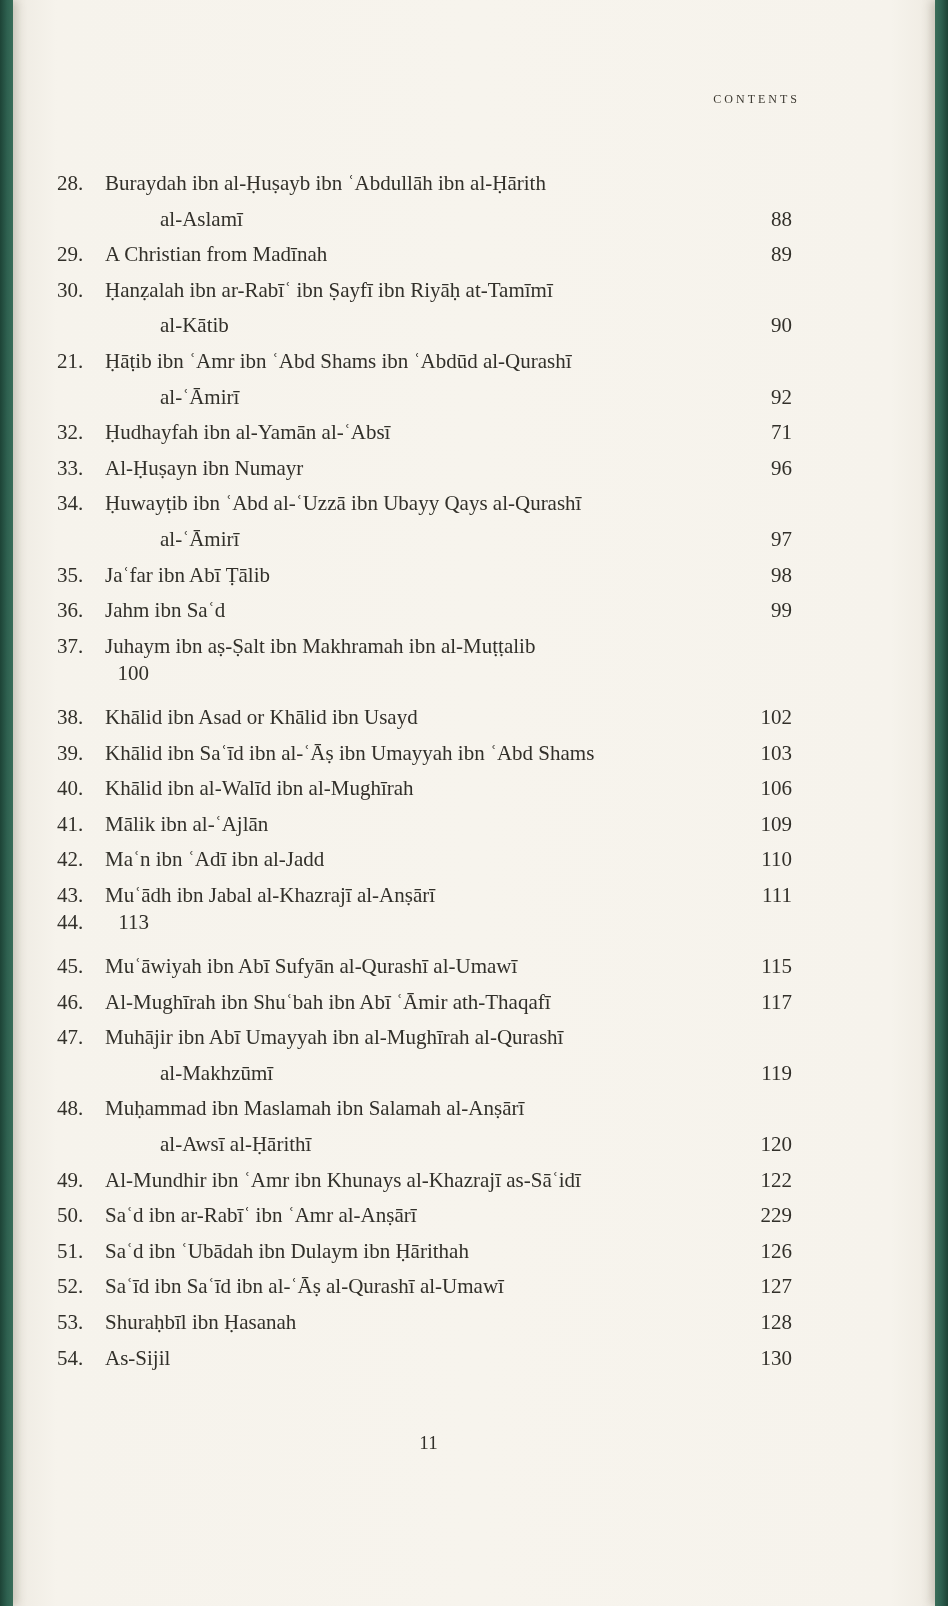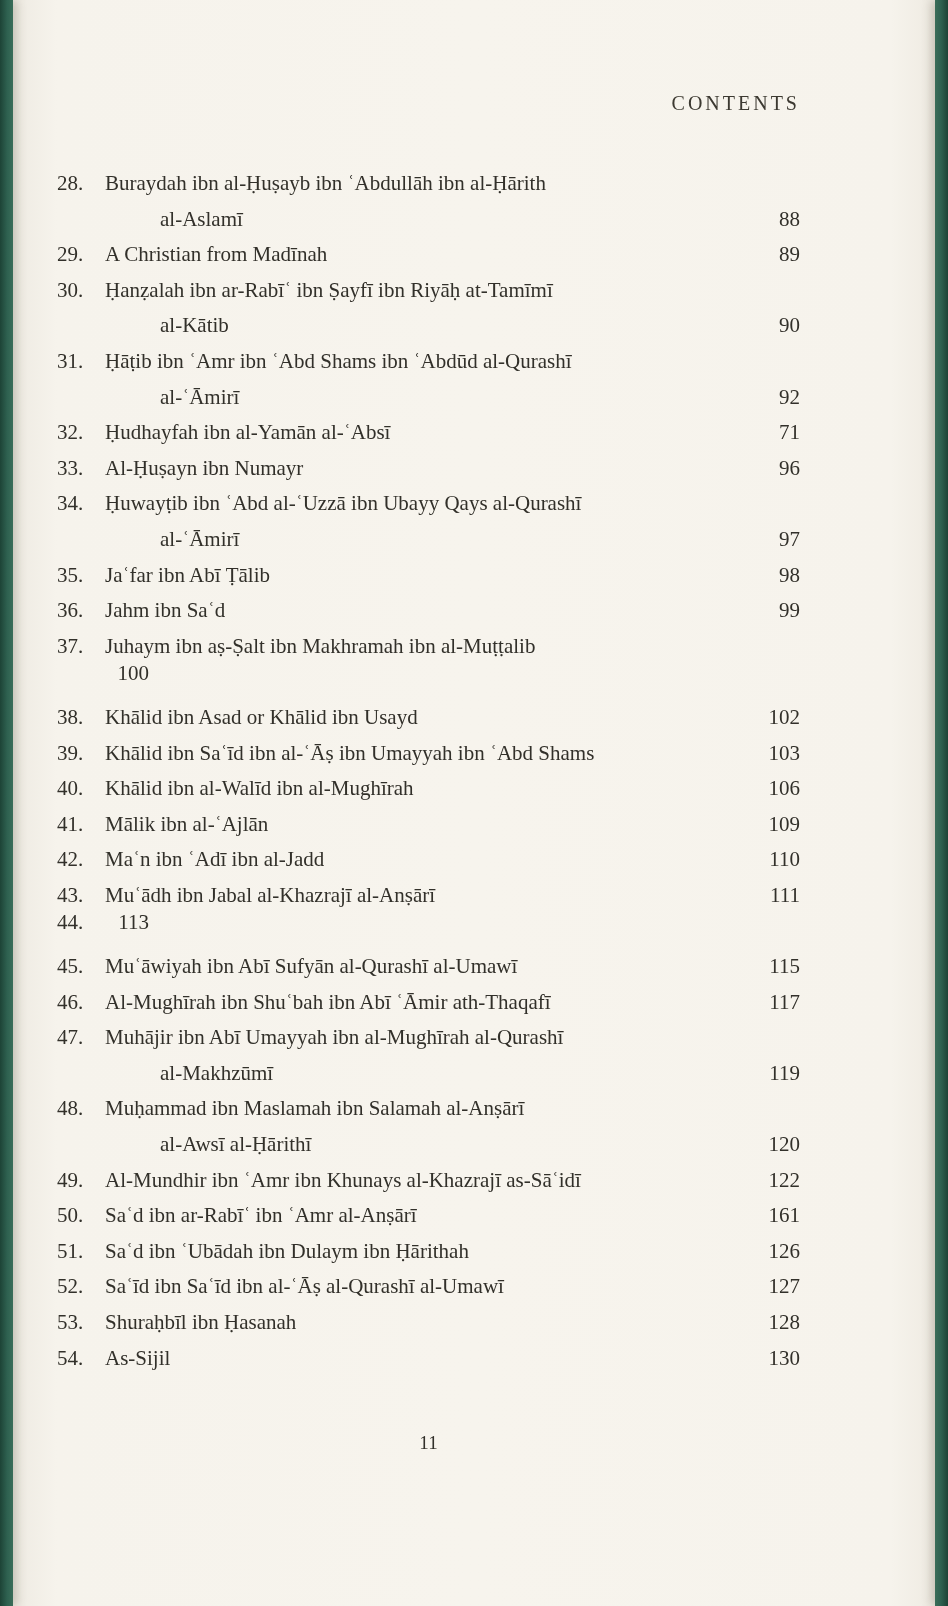--- a/index.html
+++ b/index.html
@@ -32,29 +32,29 @@
     right: 0;
     background: linear-gradient(270deg, #1d4336 0%, #2e6150 55%, #3a6d59 100%);
     box-shadow: -4px 0 10px rgba(80,70,50,0.25);
   }
   .running-head {
     position: absolute;
     top: 92px;
     left: 57px;
     right: 148px;
     text-align: right;
-    font-size: 20px;
+    font-size: 12px;
     letter-spacing: 3px;
     color: #3c3931;
   }
   .toc {
     position: absolute;
     top: 163px;
     left: 57px;
-    right: 148px;
+    right: 156px;
   }
   .toc-line {
     display: flex;
     align-items: baseline;
     height: 35.6px;
     font-size: 21px;
   }
   .num {
     flex: none;
     width: 48px;
@@ -111,21 +111,21 @@
     <span class="num">30.</span>
     <span class="text">Ḥanẓalah ibn ar-Rabīʿ ibn Ṣayfī ibn Riyāḥ at-Tamīmī</span>
     <span class="pagenum"></span>
   </div>
       <div class="toc-line">
     <span class="num"></span>
     <span class="text cont">al-Kātib</span>
     <span class="pagenum">90</span>
   </div>
       <div class="toc-line">
-    <span class="num">31.</span>
+    <span class="num">21.</span>
     <span class="text">Ḥāṭib ibn ʿAmr ibn ʿAbd Shams ibn ʿAbdūd al-Qurashī</span>
     <span class="pagenum"></span>
   </div>
       <div class="toc-line">
     <span class="num"></span>
     <span class="text cont">al-ʿĀmirī</span>
     <span class="pagenum">92</span>
   </div>
       <div class="toc-line">
     <span class="num">32.</span>
@@ -231,21 +231,21 @@
     <span class="pagenum">120</span>
   </div>
       <div class="toc-line">
     <span class="num">49.</span>
     <span class="text">Al-Mundhir ibn ʿAmr ibn Khunays al-Khazrajī as-Sāʿidī</span>
     <span class="pagenum">122</span>
   </div>
       <div class="toc-line">
     <span class="num">50.</span>
     <span class="text">Saʿd ibn ar-Rabīʿ ibn ʿAmr al-Anṣārī</span>
-    <span class="pagenum">161</span>
+    <span class="pagenum">229</span>
   </div>
       <div class="toc-line">
     <span class="num">51.</span>
     <span class="text">Saʿd ibn ʿUbādah ibn Dulaym ibn Ḥārithah</span>
     <span class="pagenum">126</span>
   </div>
       <div class="toc-line">
     <span class="num">52.</span>
     <span class="text">Saʿīd ibn Saʿīd ibn al-ʿĀṣ al-Qurashī al-Umawī</span>
     <span class="pagenum">127</span>

